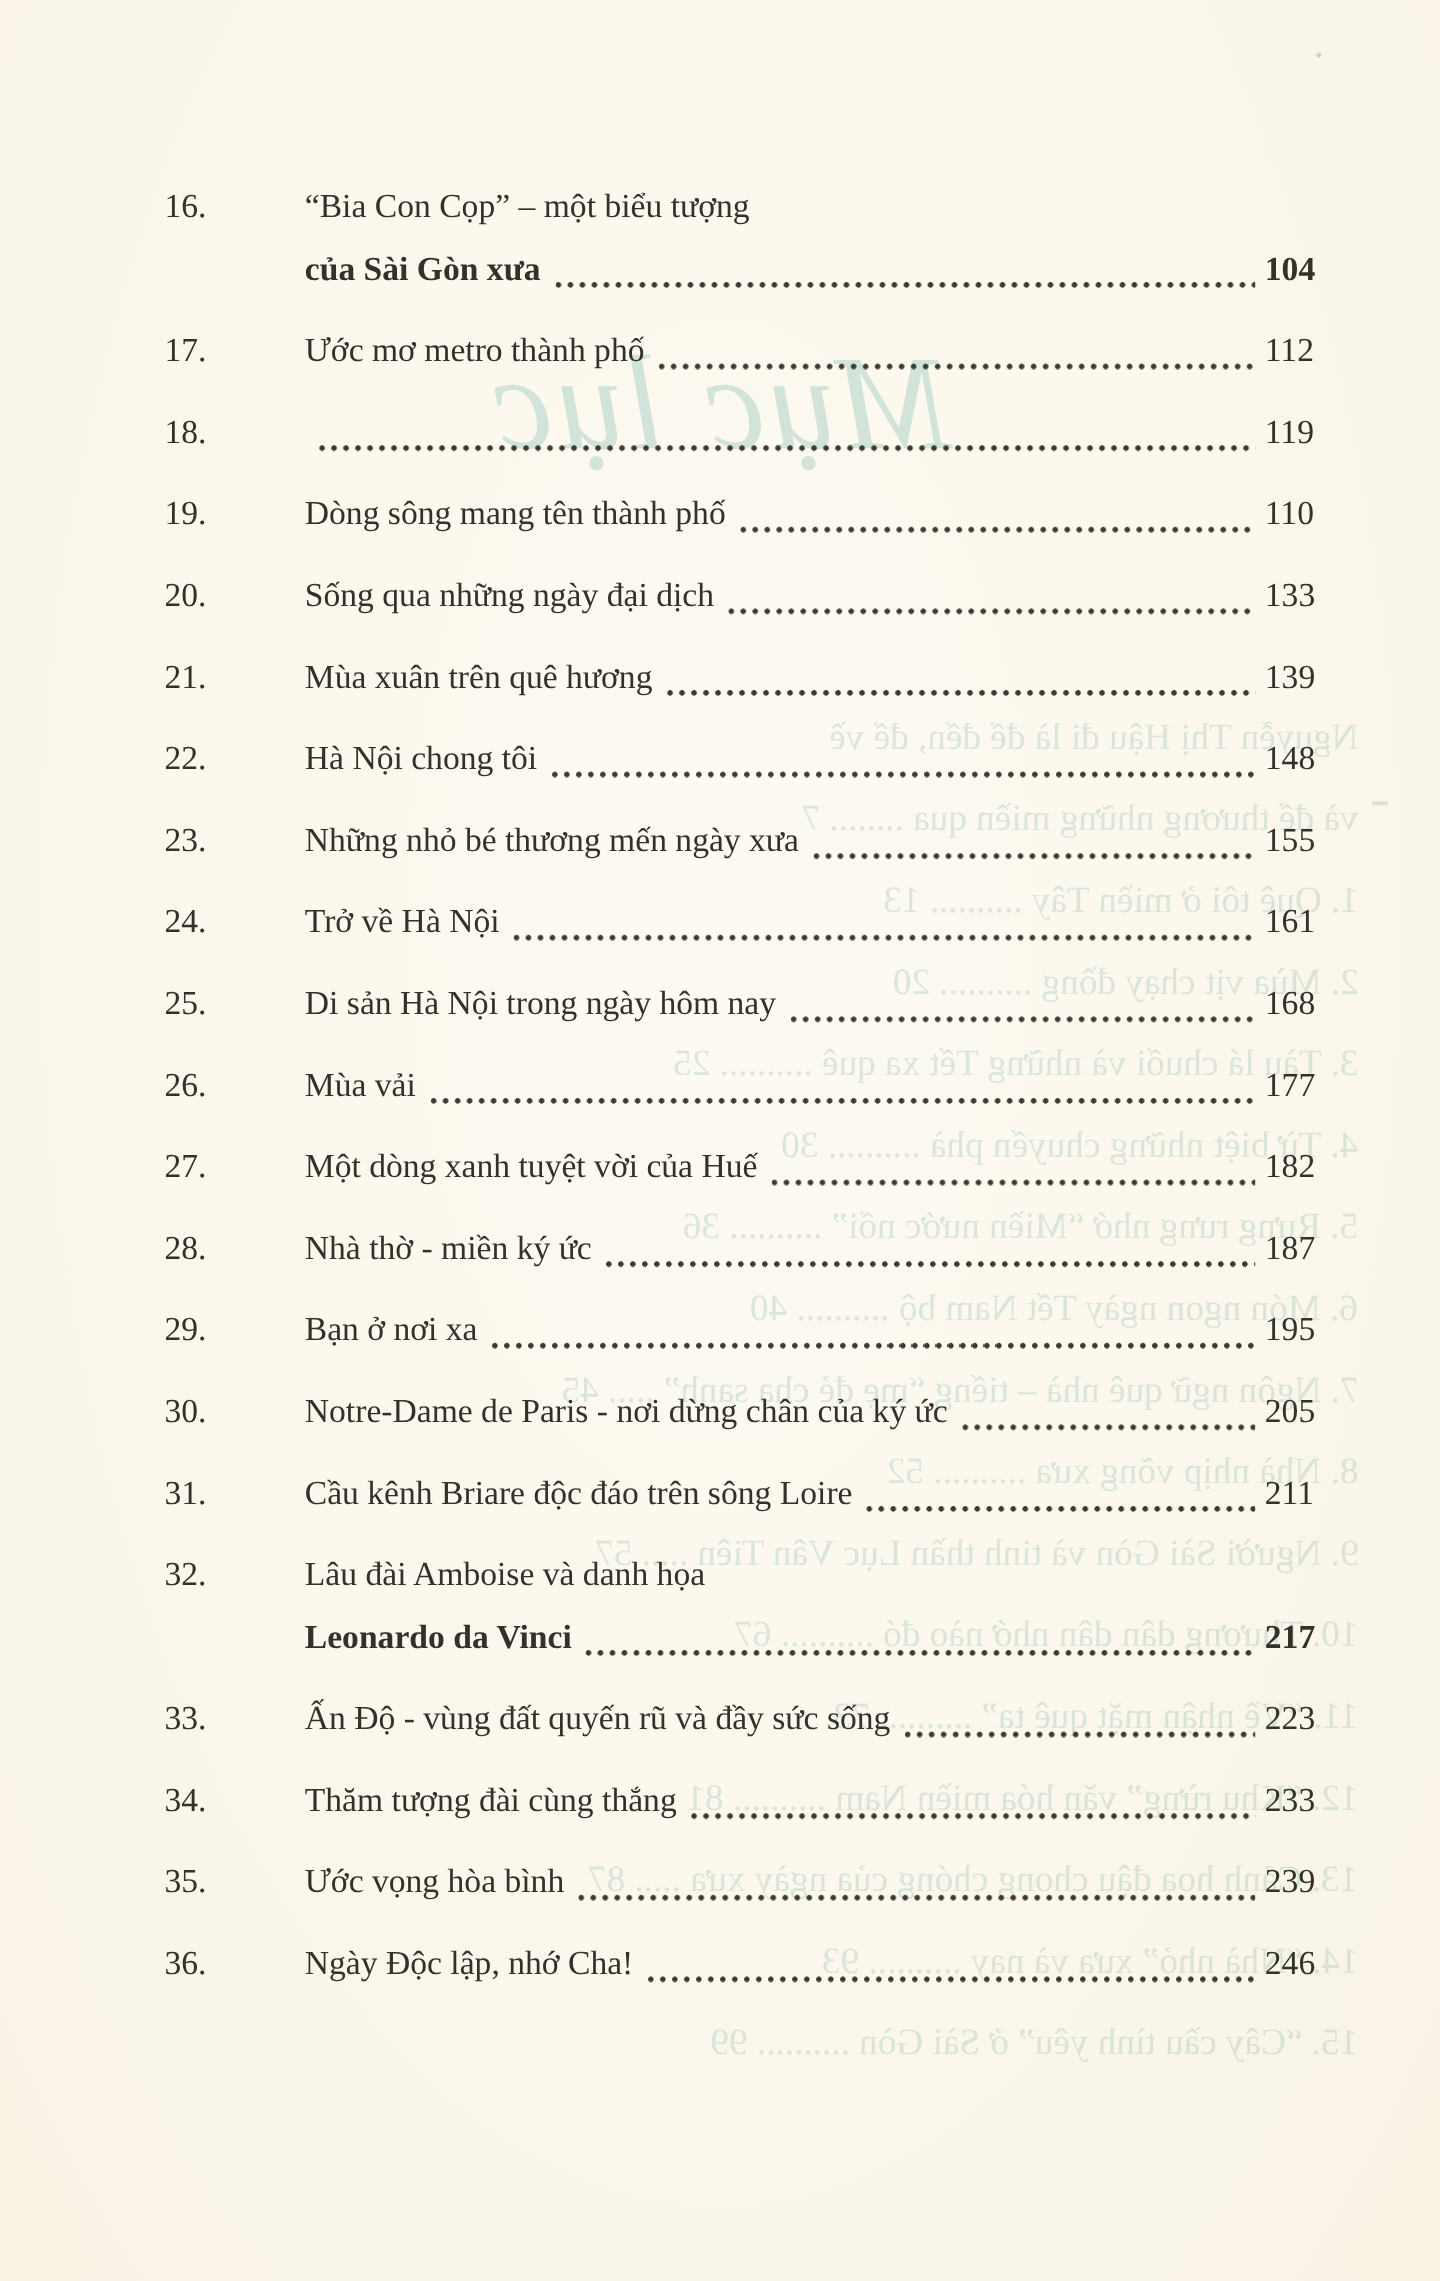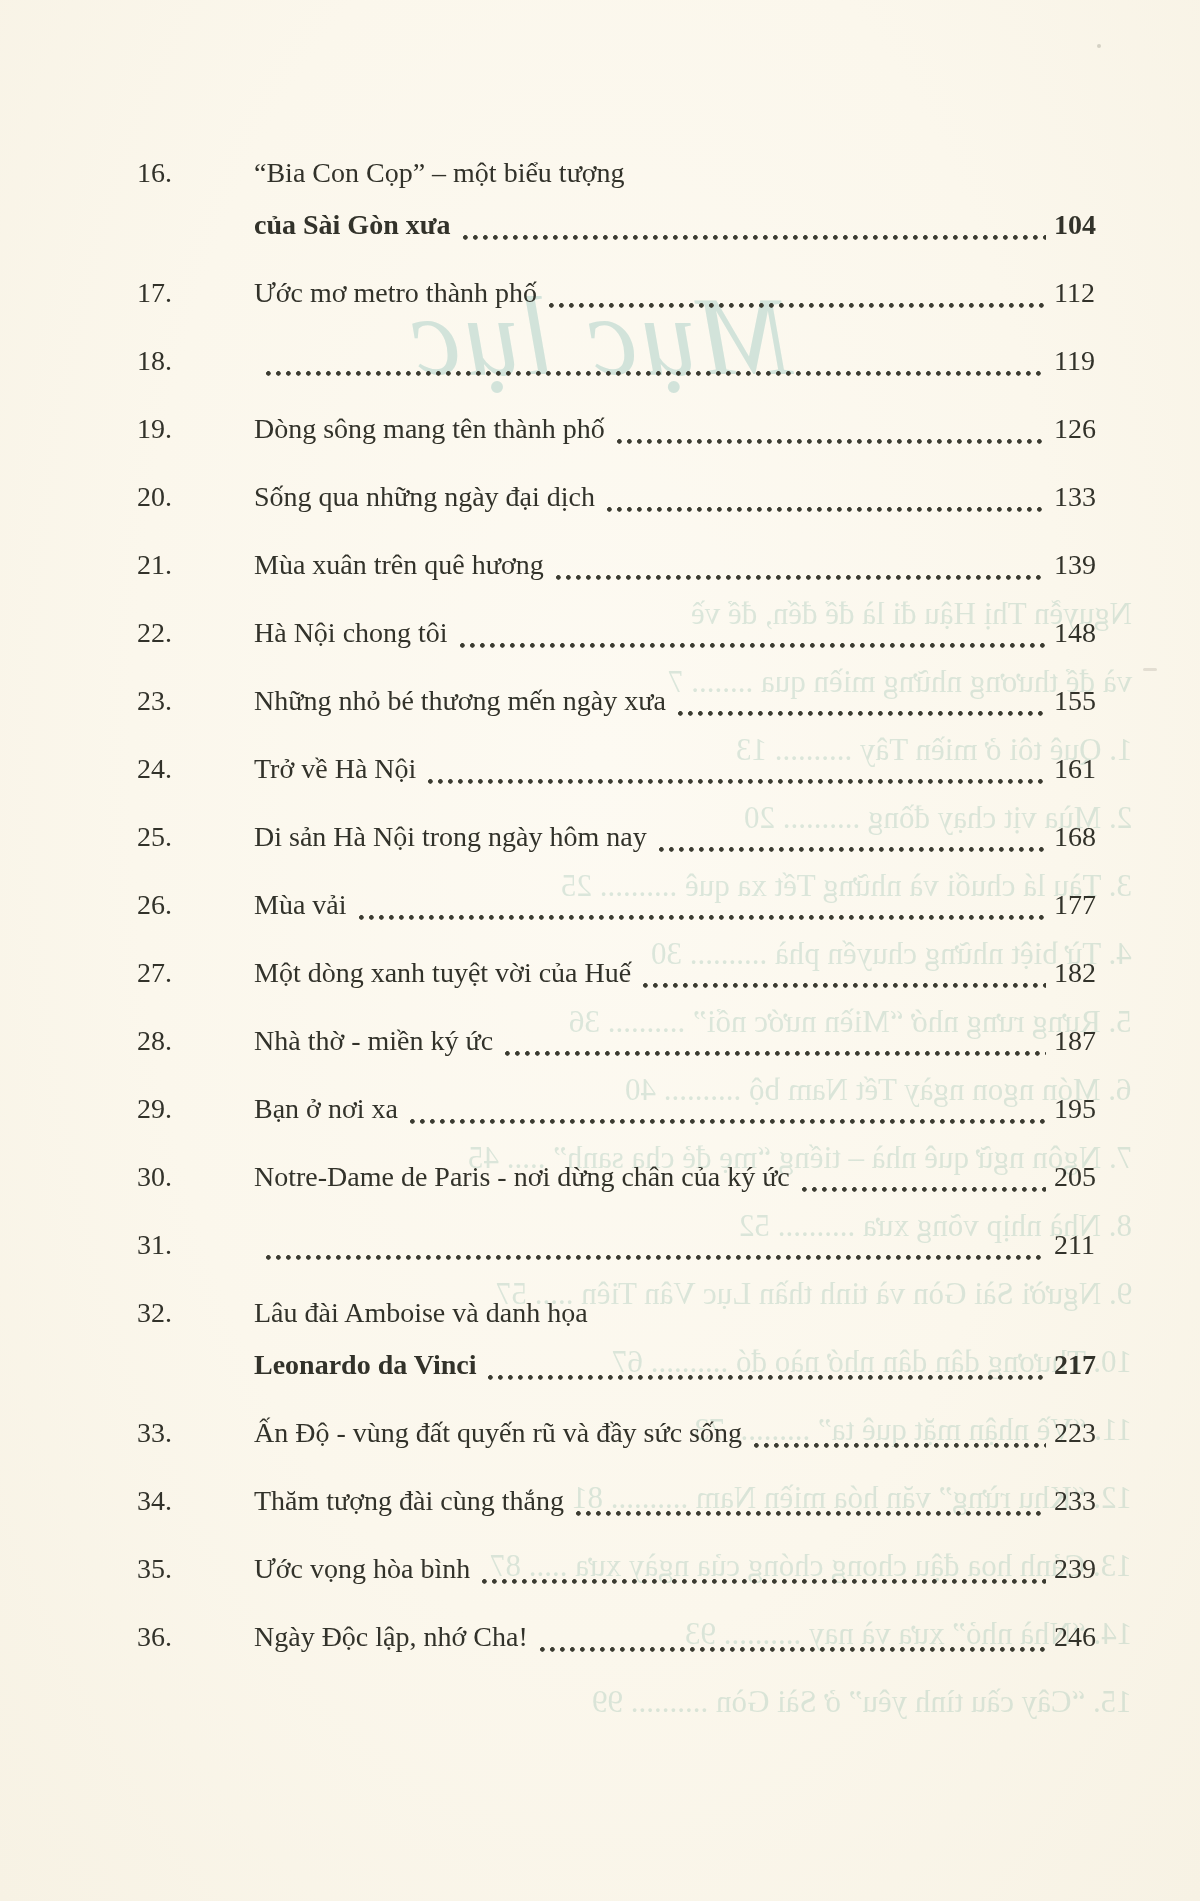--- a/index.html
+++ b/index.html
@@ -173,21 +173,21 @@
 
     </span>
   </div>
 
   <div class="entry">
     <span class="num">19.</span>
     <span class="entry-body">
       <span class="row row1">
         <span class="t">Dòng sông mang tên thành phố</span>
         <span class="leader"></span>
-        <span class="pg">126</span>
+        <span class="pg">110</span>
       </span>
 
     </span>
   </div>
 
   <div class="entry">
     <span class="num">20.</span>
     <span class="entry-body">
       <span class="row row1">
         <span class="t">Sống qua những ngày đại dịch</span>
@@ -315,20 +315,21 @@
         <span class="pg">205</span>
       </span>
 
     </span>
   </div>
 
   <div class="entry">
     <span class="num">31.</span>
     <span class="entry-body">
       <span class="row row1">
+        <span class="t">Cầu kênh Briare độc đáo trên sông Loire</span>
         <span class="leader"></span>
         <span class="pg">211</span>
       </span>
 
     </span>
   </div>
 
   <div class="entry">
     <span class="num">32.</span>
     <span class="entry-body">

